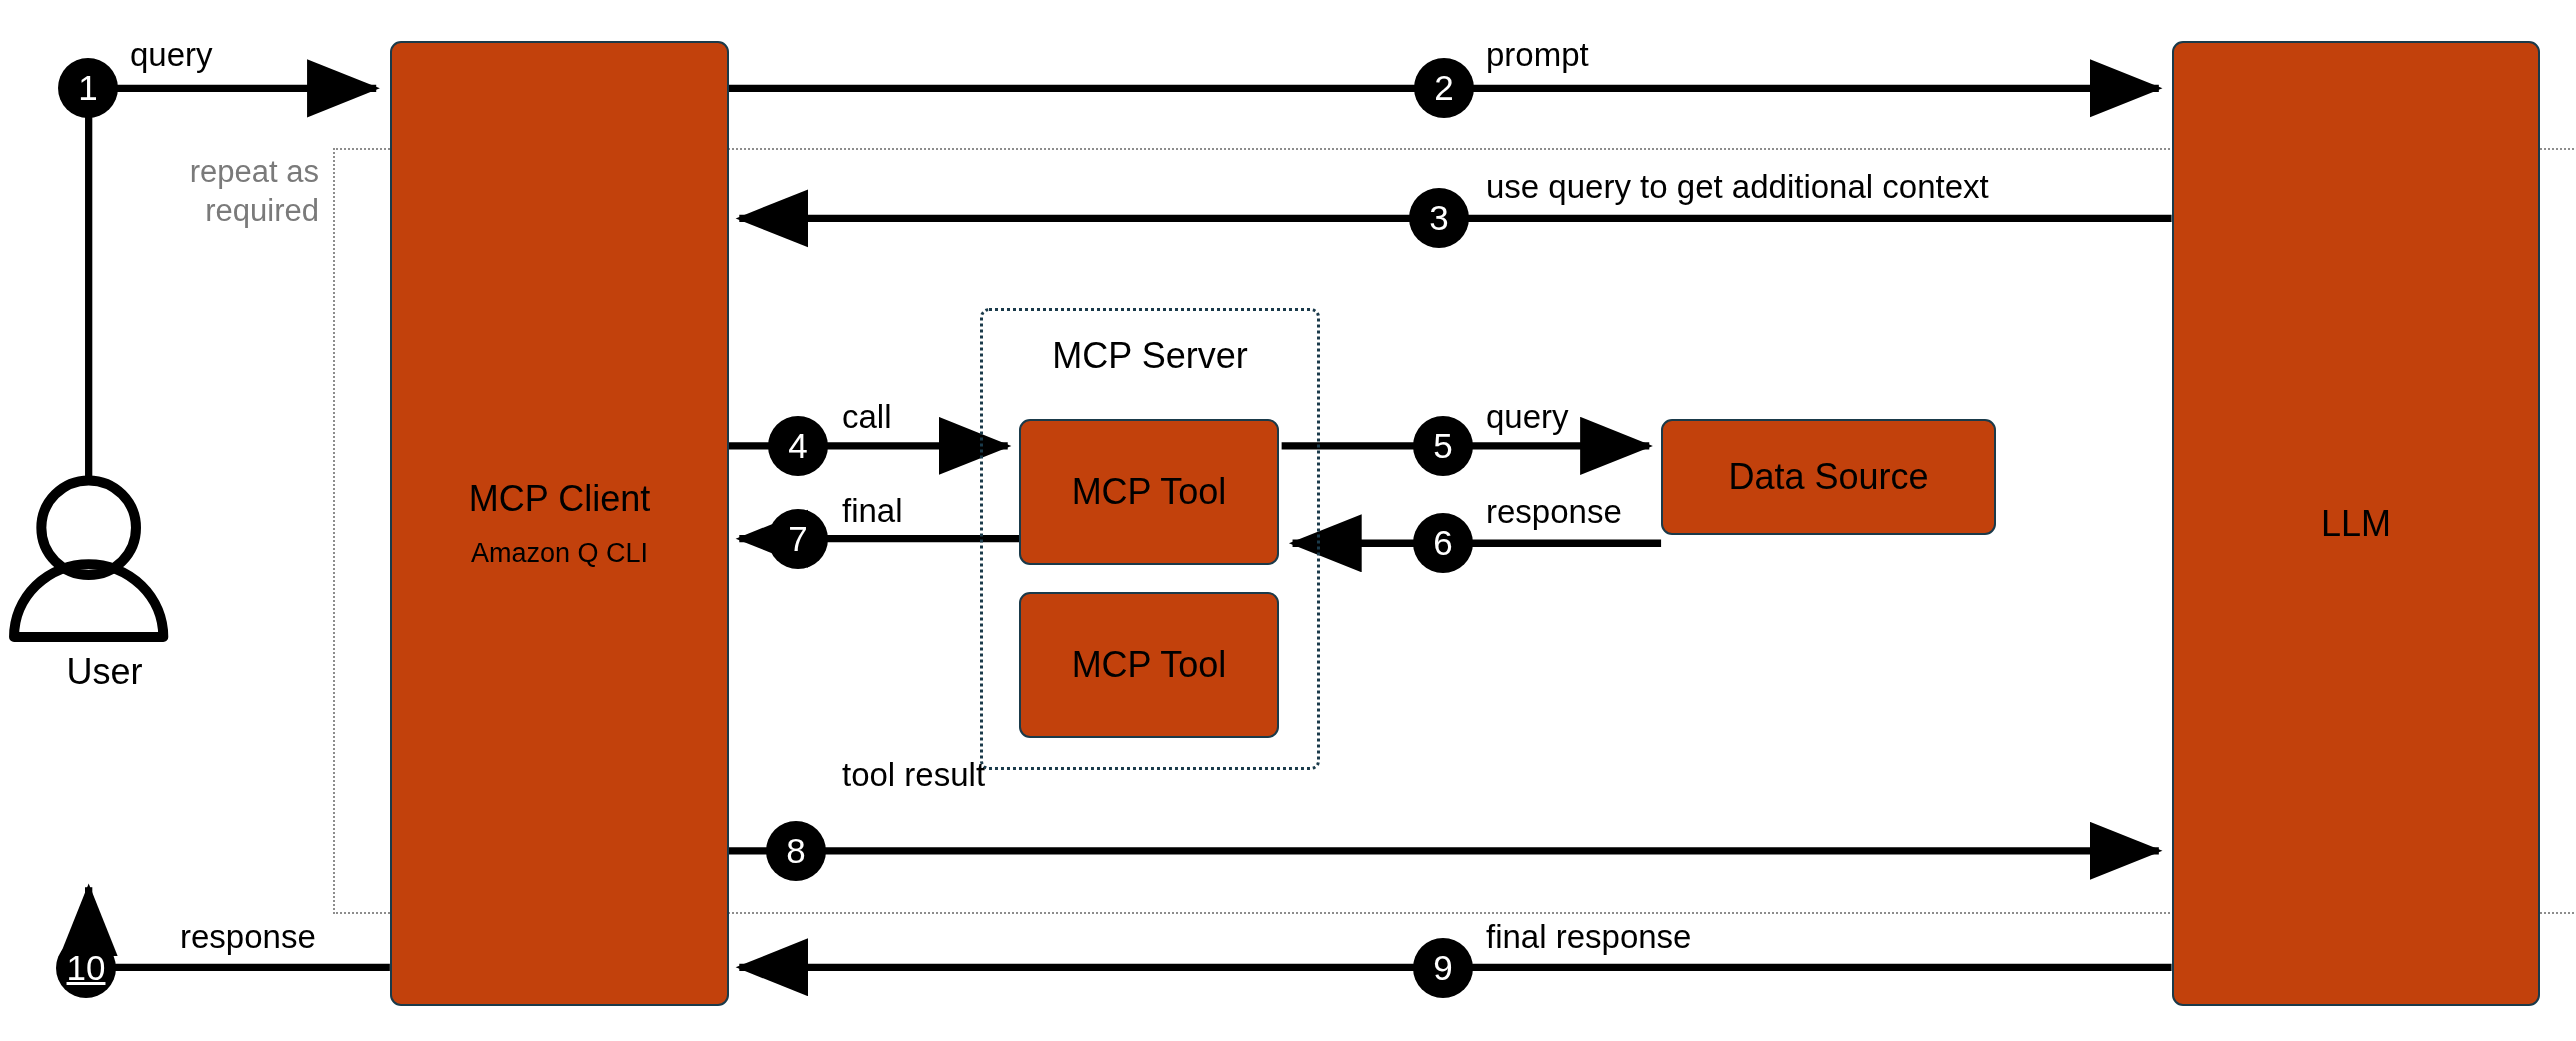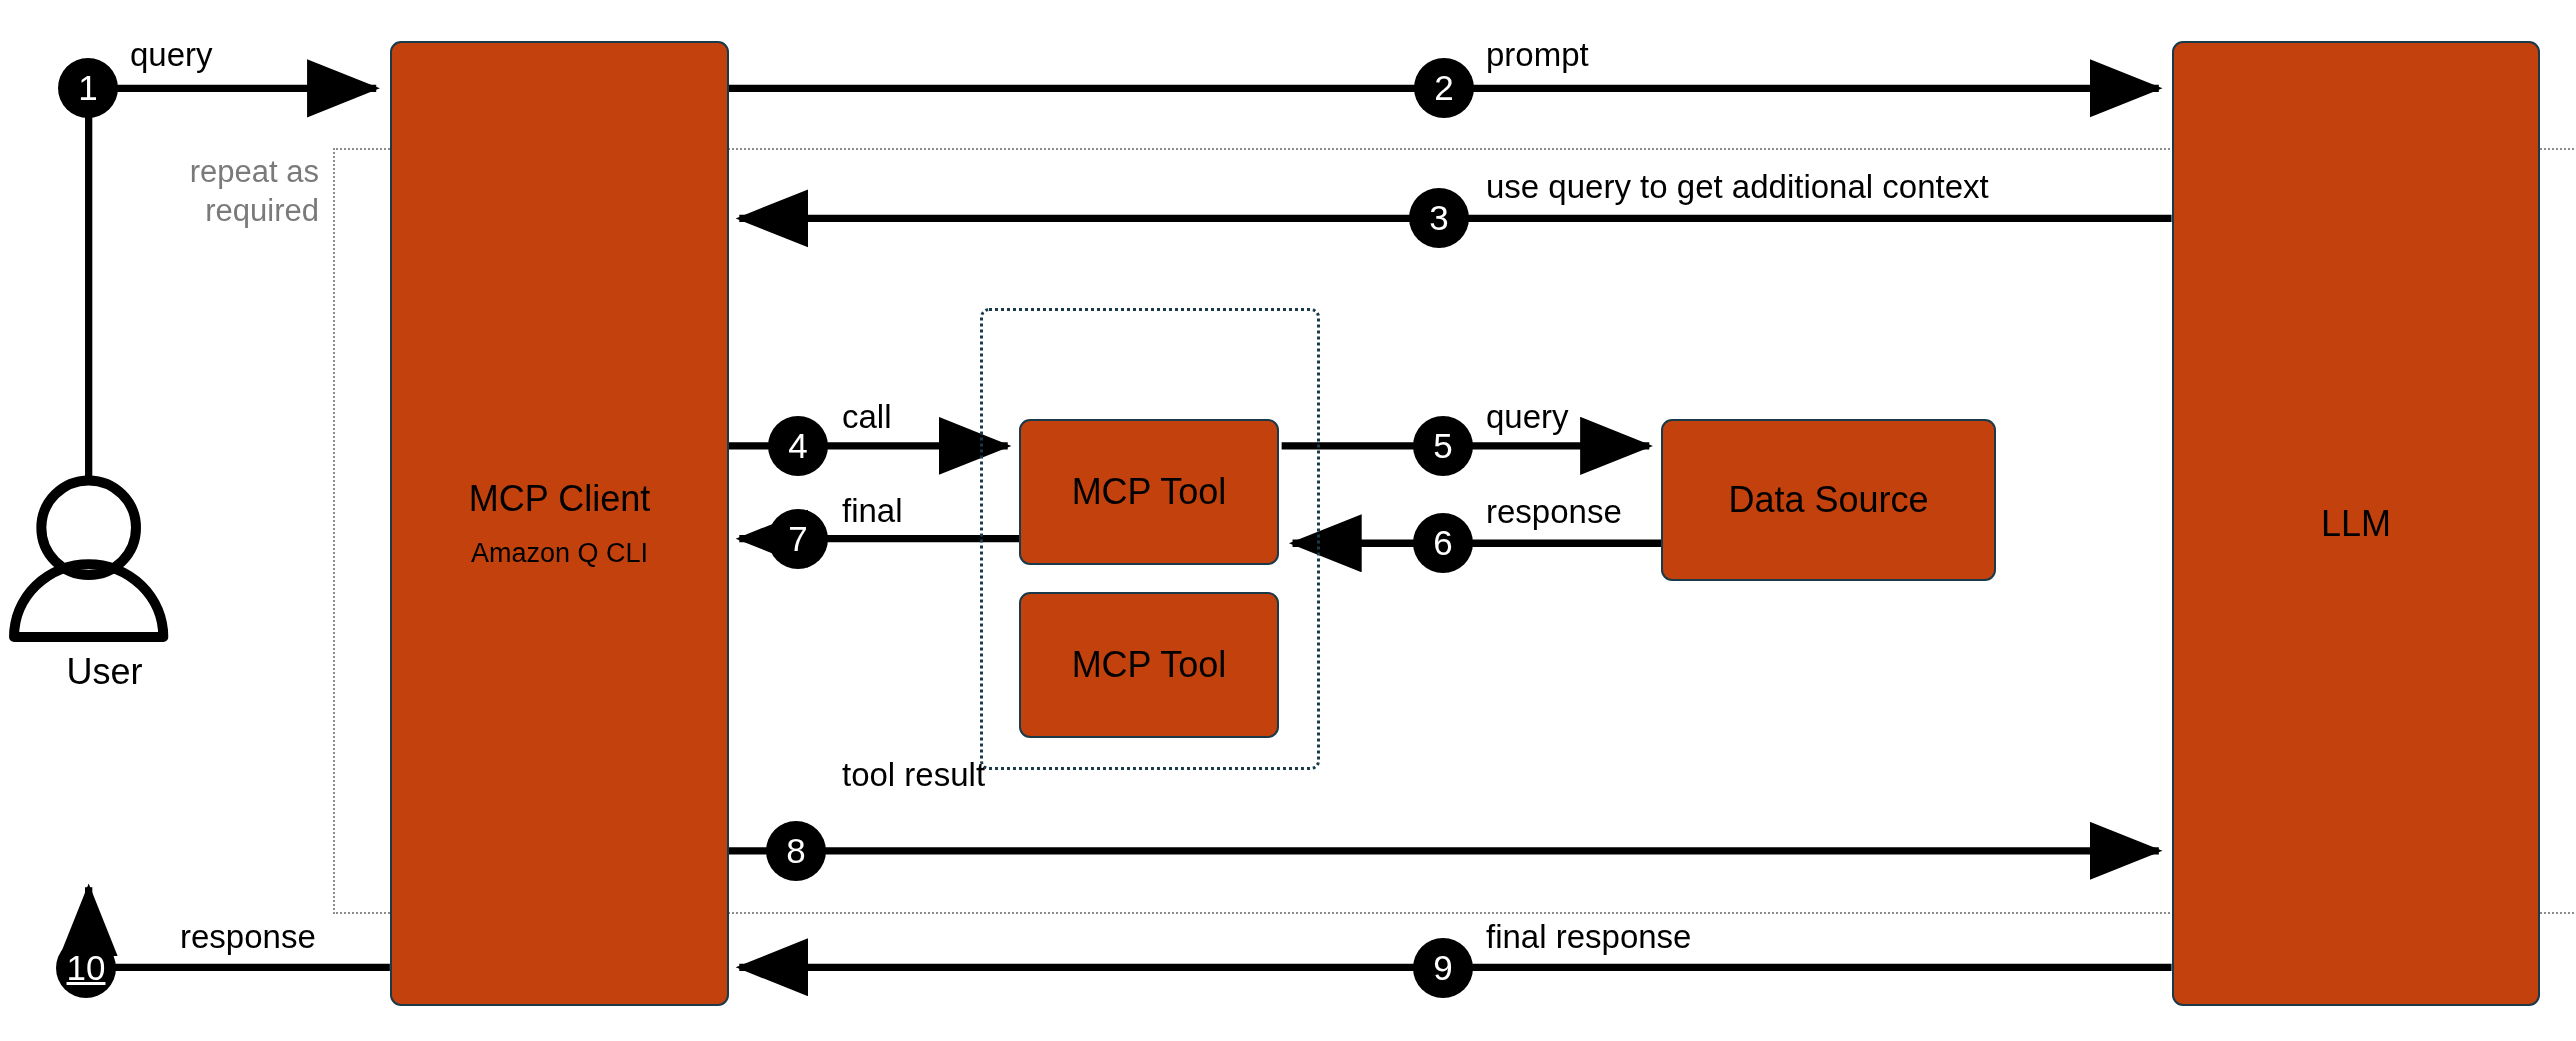--- a/index.html
+++ b/index.html
@@ -63,35 +63,36 @@
 
     <g stroke="#000" fill="none" stroke-width="11">
       <circle cx="97" cy="580" r="52"></circle>
       <path d="M15,700 A82,80 0 0 1 179,700 z" stroke-linejoin="round"></path>
     </g>
   </svg>
 
   <div class="actor-label" style="left:16px;top:651px;width:177px;">User</div>
 
   <div class="server-frame" style="left:980px;top:308px;width:340px;height:462px;"></div>
+  <div class="server-label" style="left:980px;top:335px;width:340px;">MCP Server</div>
 
   <div class="nodebox" style="left:390px;top:41px;width:339px;height:965px;">
     <div class="node-title">MCP Client</div>
     <div class="node-sub">Amazon Q CLI</div>
   </div>
 
   <div class="nodebox" style="left:1019px;top:419px;width:260px;height:146px;">
     <div class="node-title">MCP Tool</div>
   </div>
 
   <div class="nodebox" style="left:1019px;top:592px;width:260px;height:146px;">
     <div class="node-title">MCP Tool</div>
   </div>
 
-  <div class="nodebox" style="left:1661px;top:419px;width:335px;height:162px;">
+  <div class="nodebox" style="left:1661px;top:419px;width:335px;height:116px;">
     <div class="node-title">Data Source</div>
   </div>
 
   <div class="nodebox" style="left:2172px;top:41px;width:368px;height:965px;">
     <div class="node-title">LLM</div>
   </div>
 
   <div class="step" style="left:58px;top:58px;">1</div>
   <div class="step" style="left:1414px;top:58px;">2</div>
   <div class="step" style="left:1409px;top:188px;">3</div>

